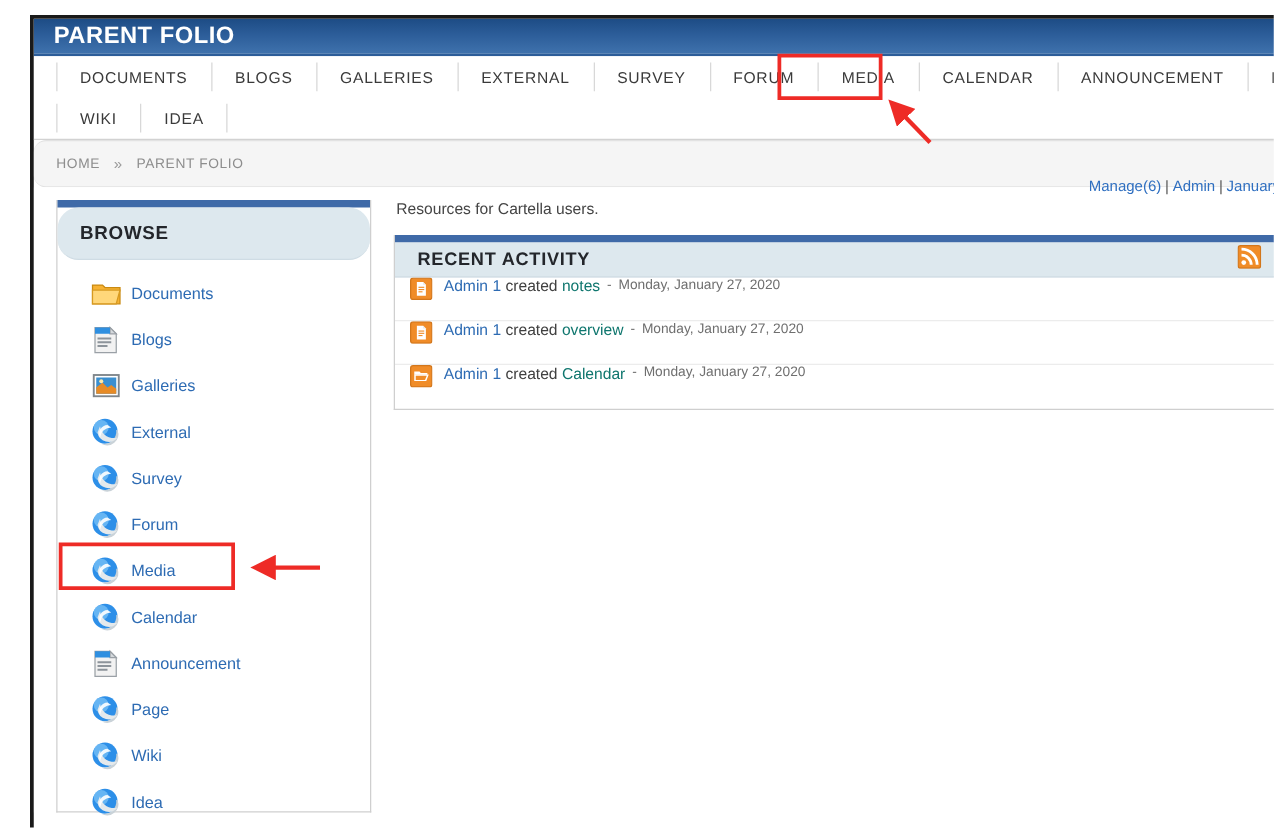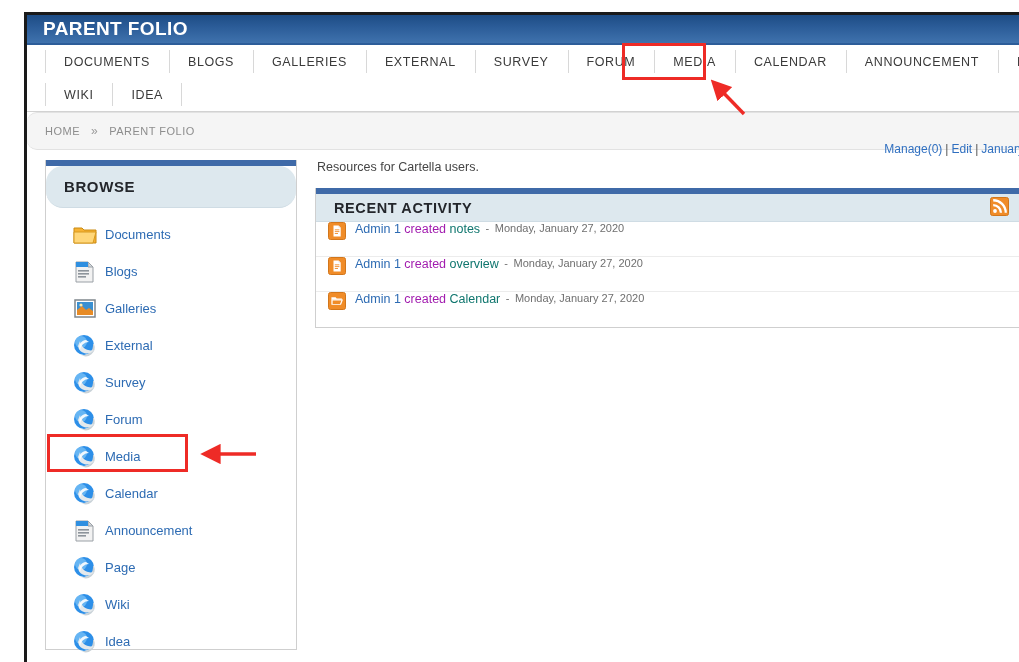--- a/index.html
+++ b/index.html
@@ -140,21 +140,21 @@
     display:flex; align-items:flex-start;
     height:35px;
     padding-left:12px;
     border-bottom:1px solid #ececec;
     font-size:12.5px;
   }
   .act-row:last-child { border-bottom:none; }
   .act-row .rowicon { width:18px; height:18px; flex:0 0 18px; margin-right:9px; }
   .act-link { color:#0f766e; text-decoration:none; }
   .act-actor { color:#2d6bb3; }
-  .act-verb { color:#a21caf; }
+  .act-verb { color:#404040; }
   .act-date { color:#6f6f6f; font-size:11px; margin-left:2px; }
 
   
   .annot-box { position:absolute; border:3px solid #ee2b26; background:transparent; pointer-events:none; }
   .annot-arrow { position:absolute; pointer-events:none; }
 </style>
 </head>
 <body>
 
 <div id="frame">
@@ -372,21 +372,21 @@
           </span>
           <span class="label">Idea</span>
         </div>
 
       </div>
     </div>
 
     <div id="main">
 
       <div id="toplinks">
-        <a href="#">Manage(0)</a><span class="divider">|</span><a href="#">Edit</a><span class="divider">|</span><a href="#">January</a>
+        <a href="#">Manage(6)</a><span class="divider">|</span><a href="#">Admin</a><span class="divider">|</span><a href="#">January</a>
       </div>
 
       <div id="resources-line">Resources for Cartella users.</div>
 
       <div id="activity-panel">
         <div class="panel-topbar"></div>
         <div class="act-head">
           <span>RECENT ACTIVITY</span>
           <span>
             <svg width="19" height="19" viewBox="0 0 19 19">

